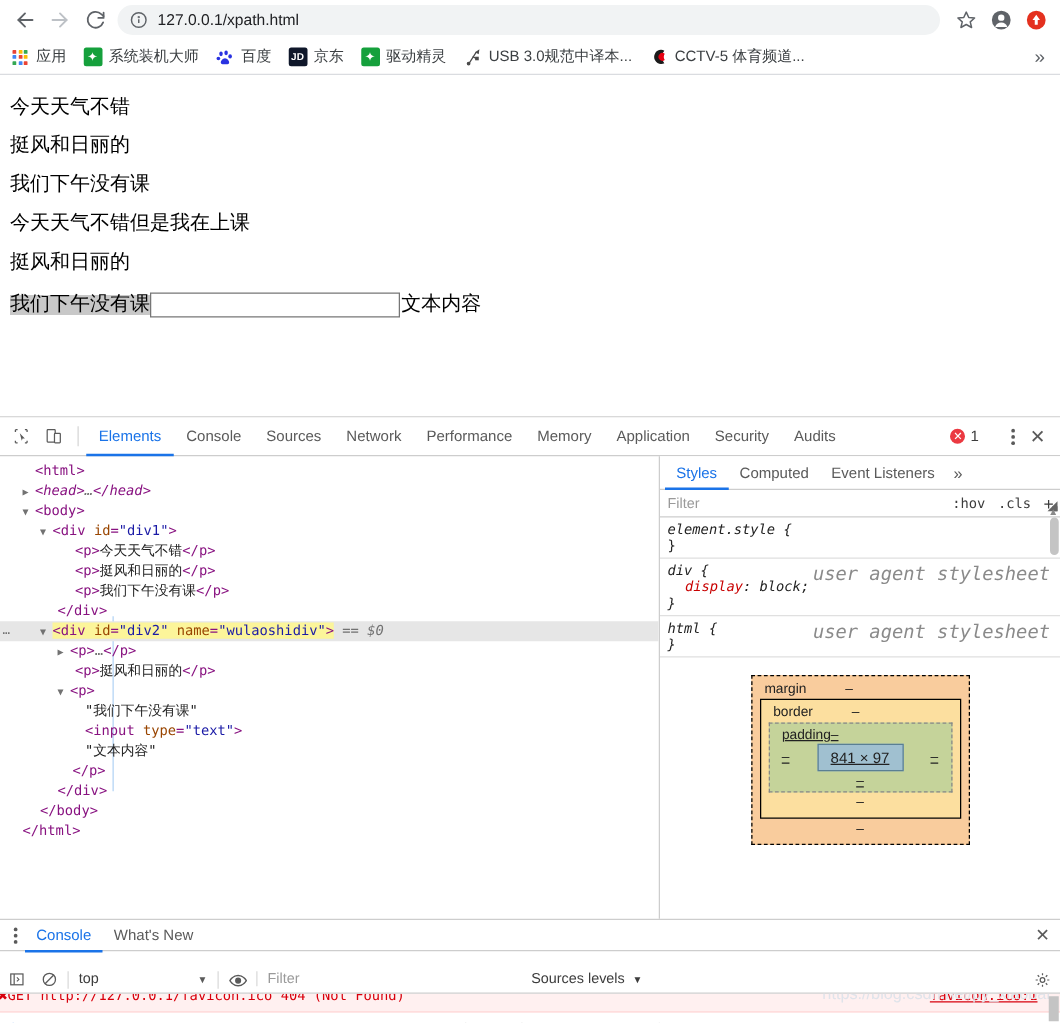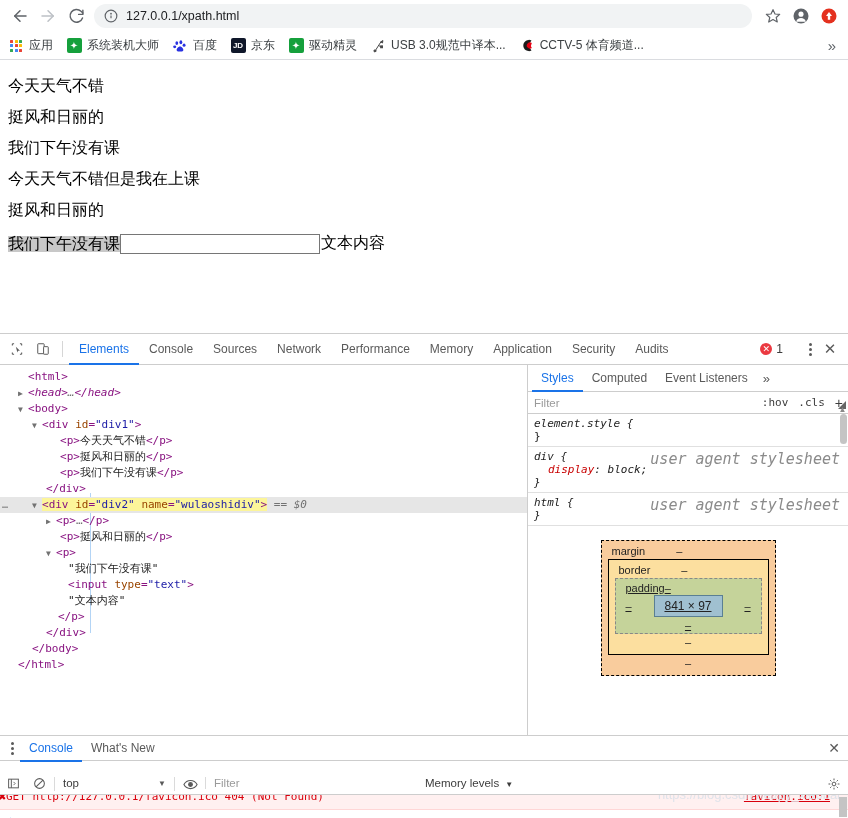--- a/index.html
+++ b/index.html
@@ -649,21 +649,21 @@
       </div>
       <div class="tb-sep"></div>
       <div class="tb-icon">
         <svg width="15" height="15" viewBox="0 0 24 24" fill="none" stroke="currentColor" stroke-width="1.8">
             <path d="M1.5 12S5 5.5 12 5.5 22.5 12 22.5 12 19 18.5 12 18.5 1.5 12 1.5 12z"></path>
             <circle cx="12" cy="12" r="3" fill="currentColor"></circle>
           </svg>
       </div>
       <div class="con-filter">Filter</div>
       <div class="levels">
-        <span>Memory levels</span>
+        <span>Sources levels</span>
         <span style="font-size:8px;margin-left:3px;">▼</span>
       </div>
       <div class="gear">
         <svg width="14" height="14" viewBox="0 0 24 24" fill="none" stroke="currentColor" stroke-width="1.7">
             <circle cx="12" cy="12" r="3.2"></circle>
             <path d="M12 2.6v3M12 18.4v3M2.6 12h3M18.4 12h3M5.4 5.4l2.1 2.1M16.5 16.5l2.1 2.1M18.6 5.4l-2.1 2.1M7.5 16.5l-2.1 2.1"></path>
           </svg>
       </div>
     </div>
 

